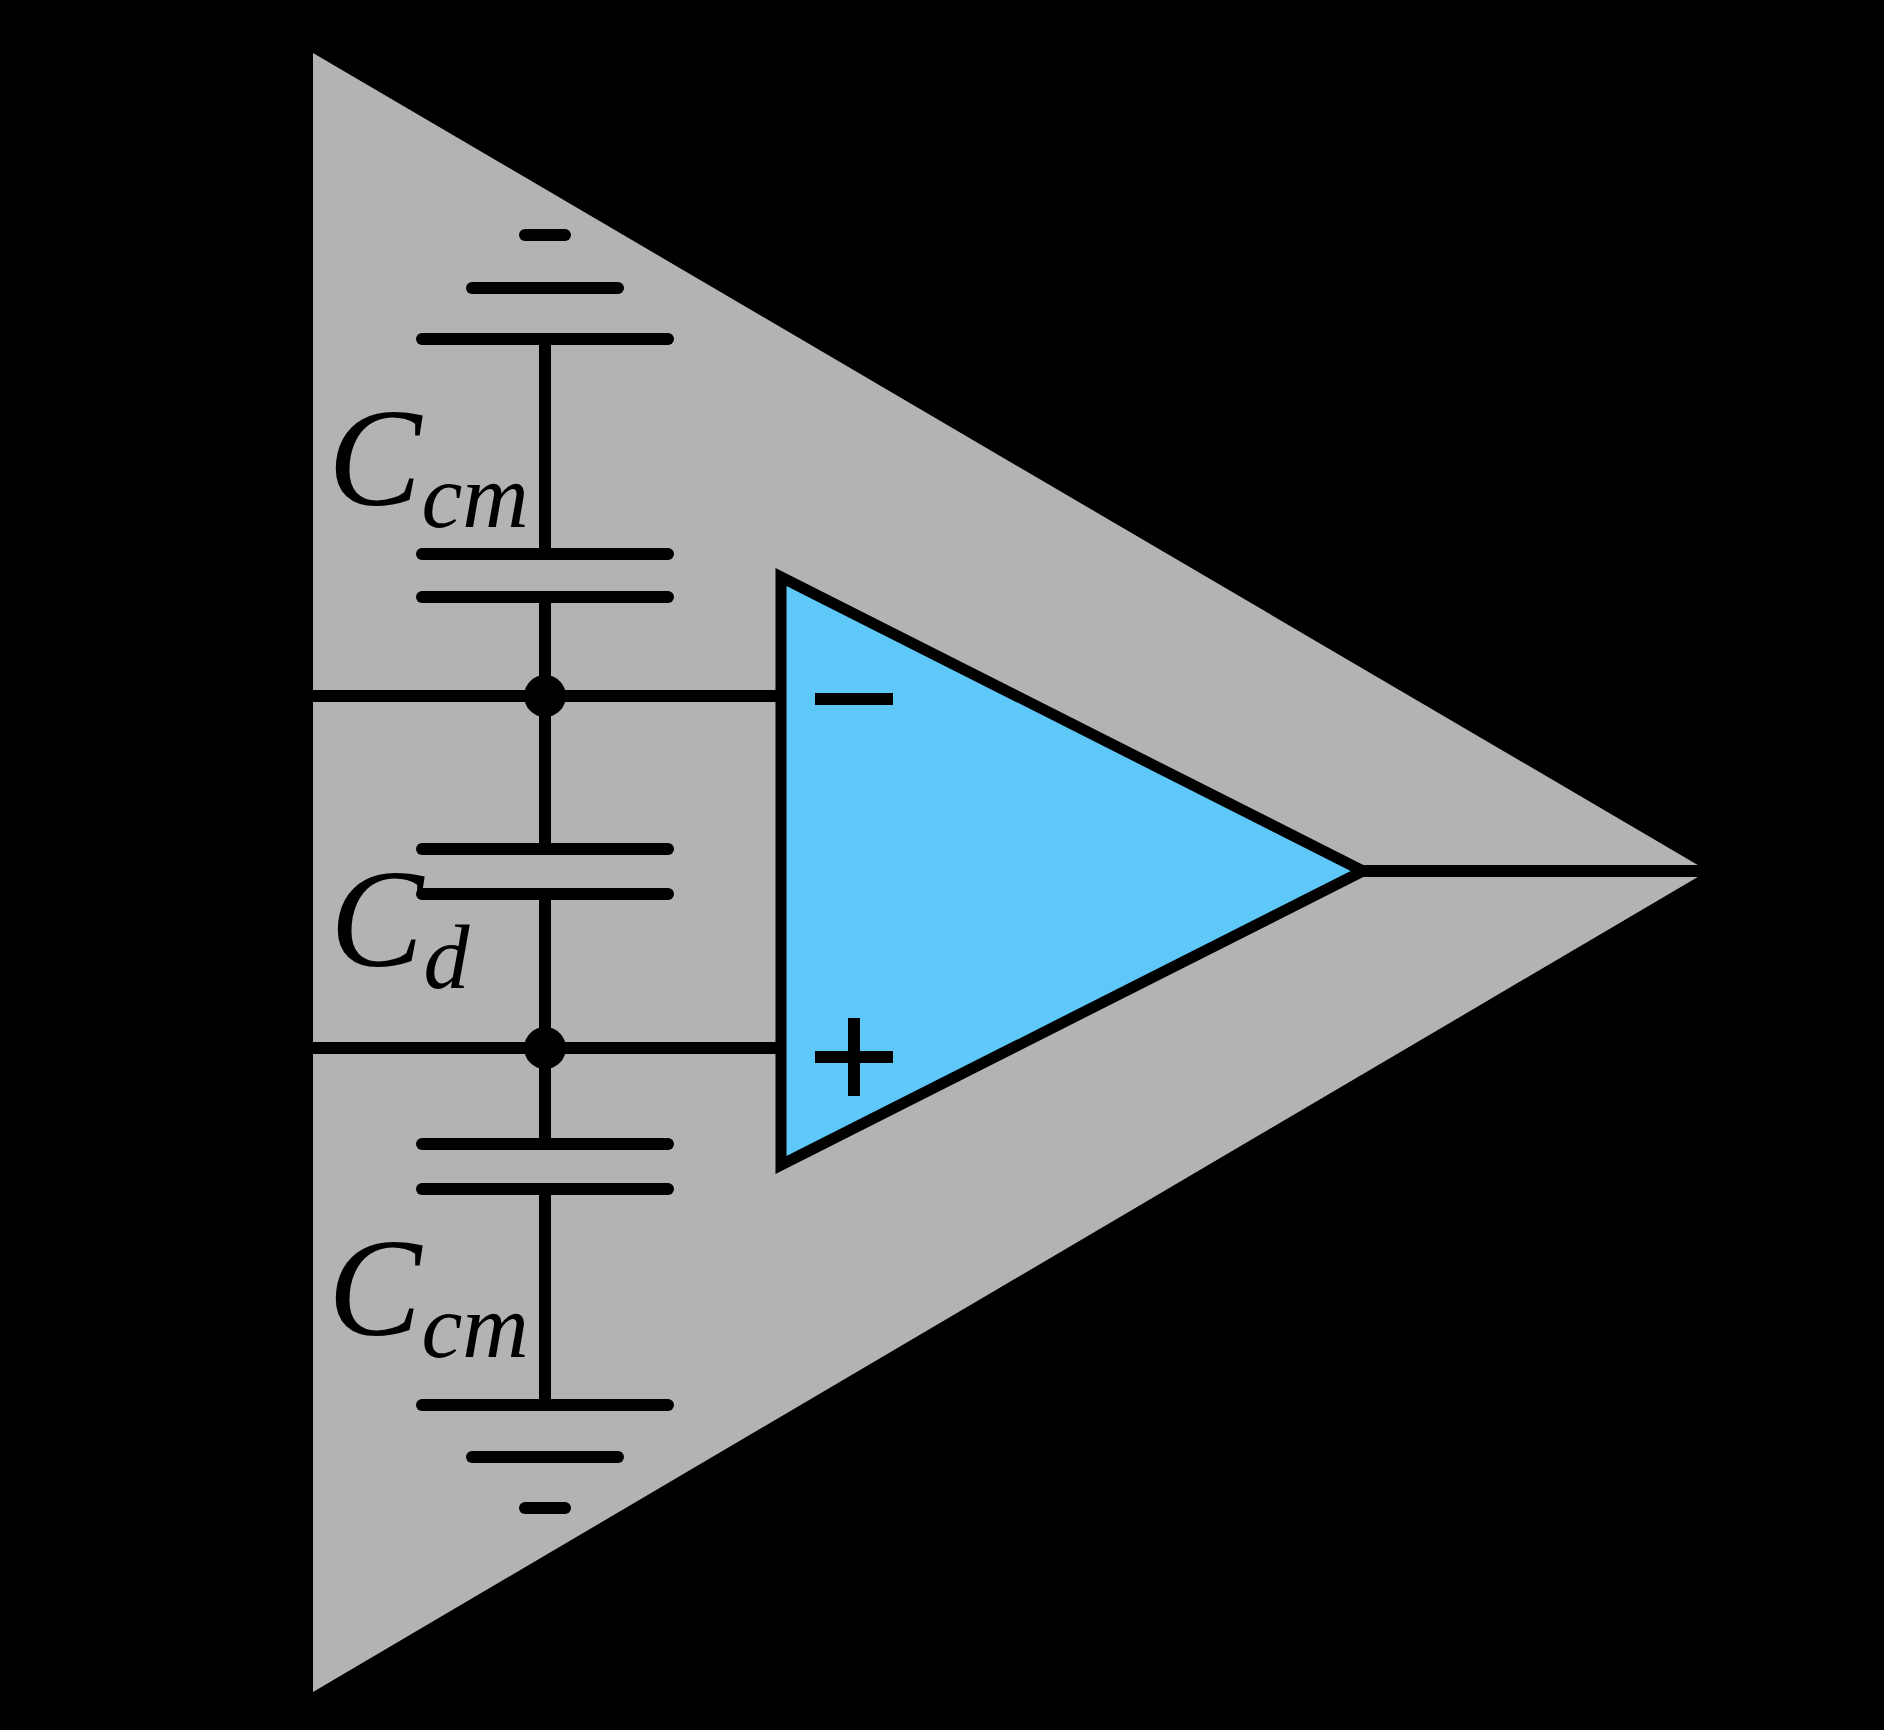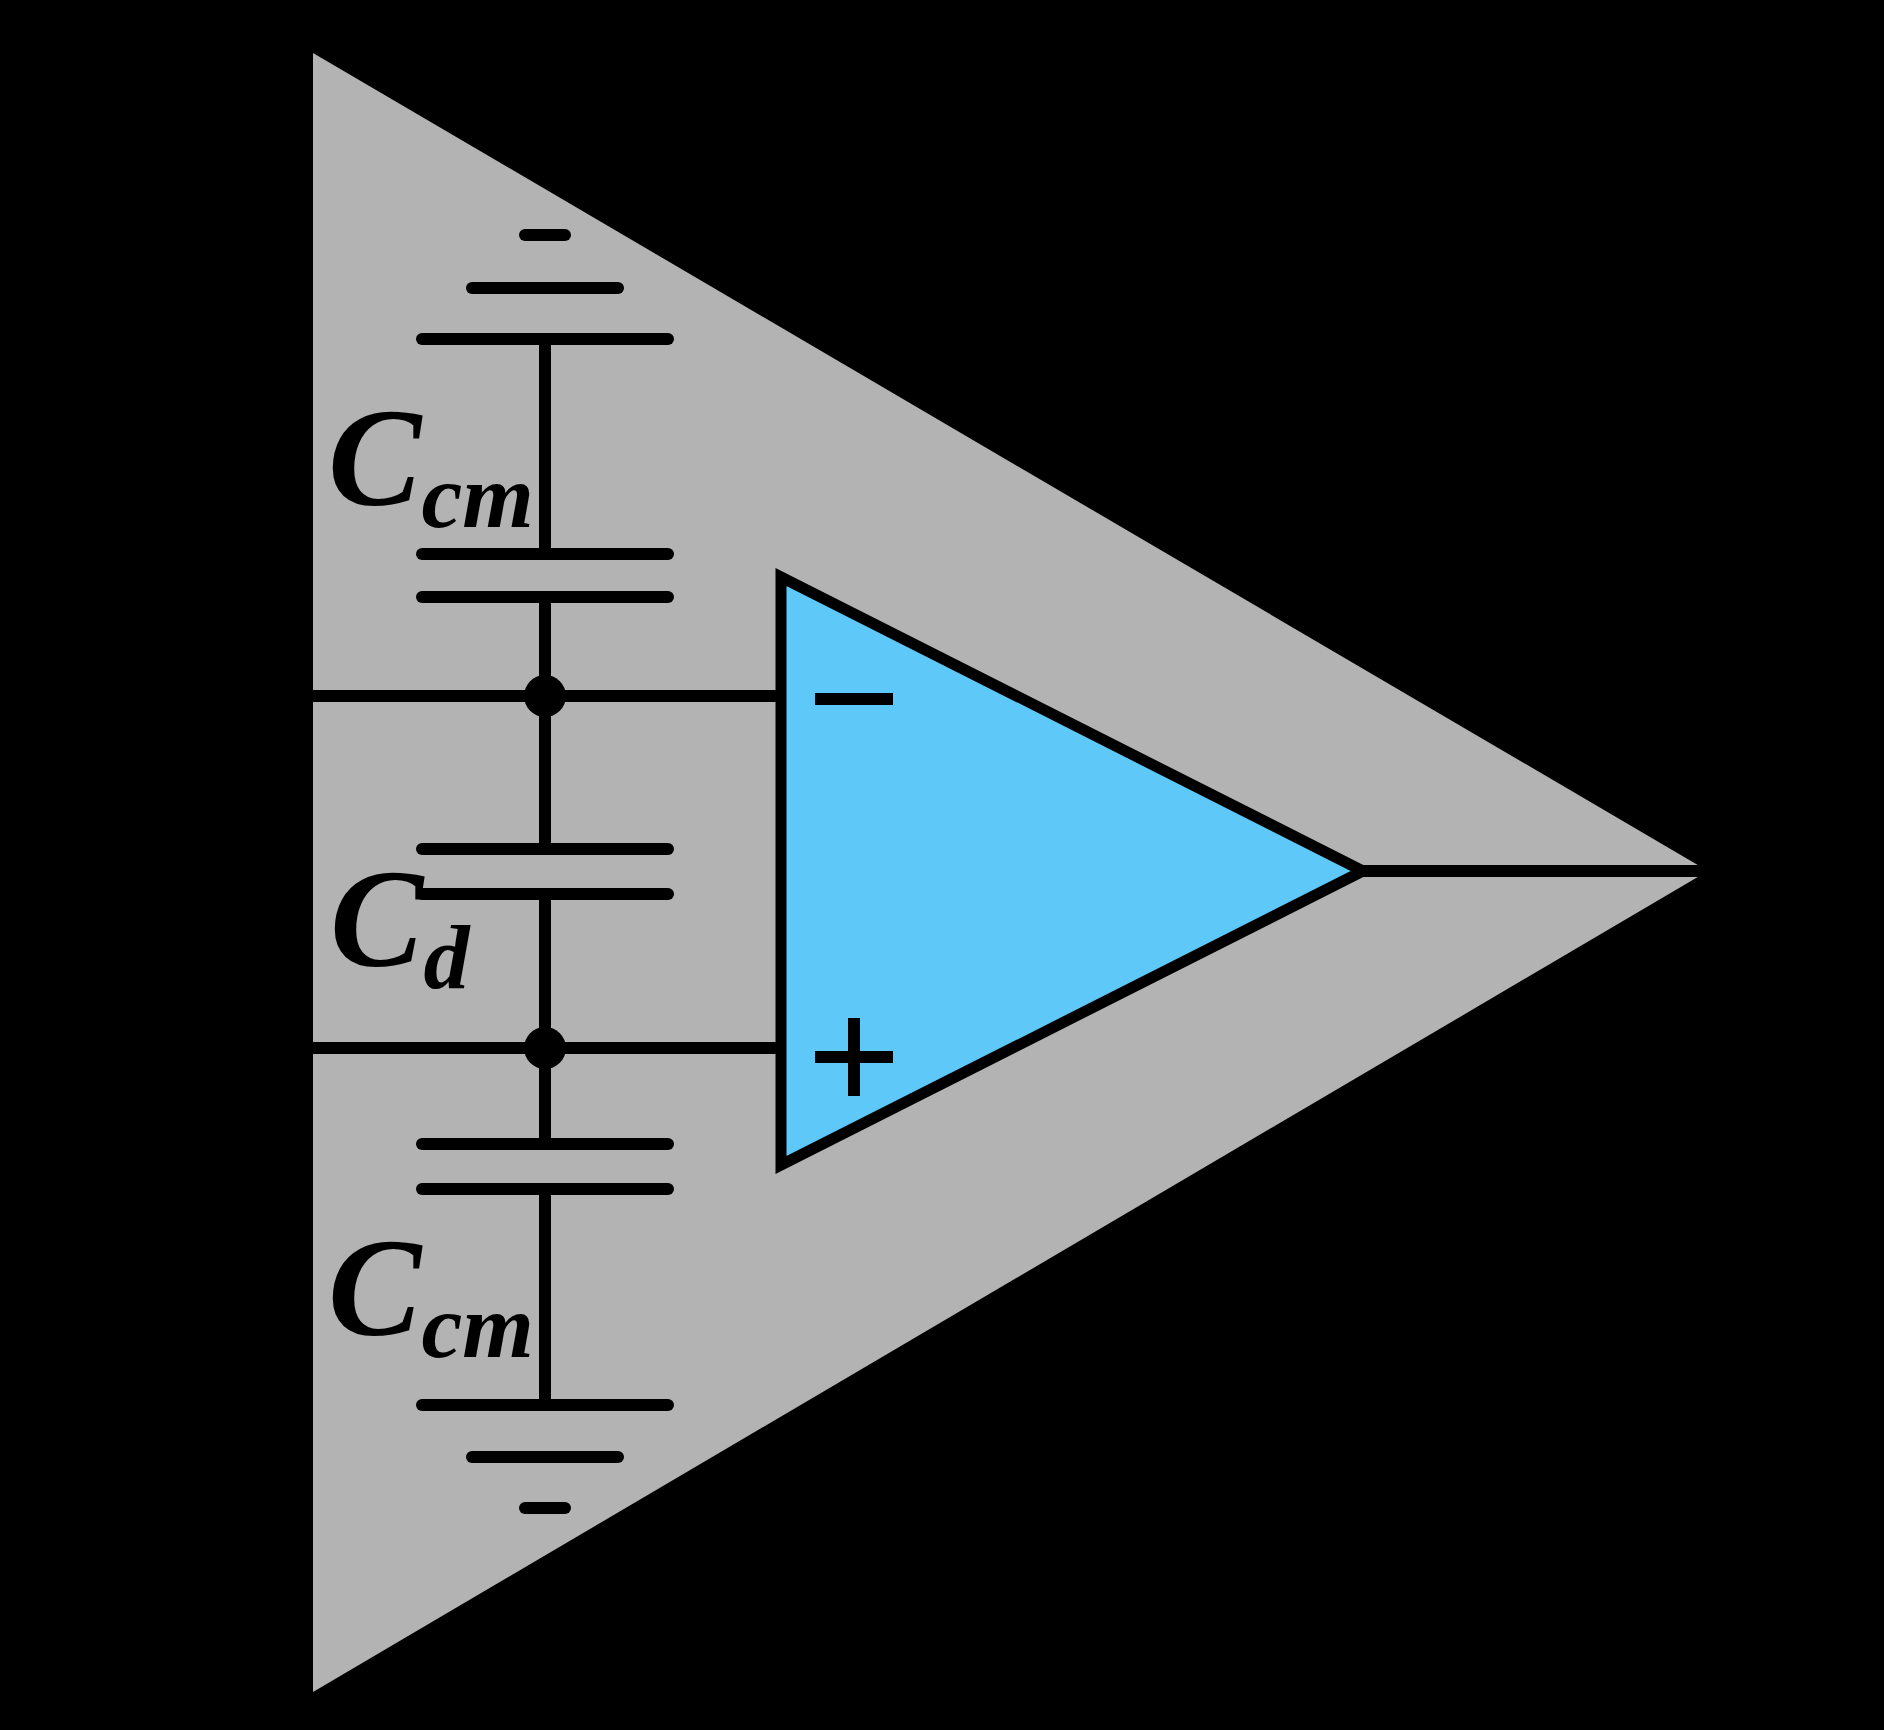--- a/index.html
+++ b/index.html
@@ -1,16 +1,16 @@
 <!DOCTYPE html>
 <html><head>
 <meta charset="utf-8">
 <style>
   html, body { margin: 0; padding: 0; background: #000; }
-  .stage { position: relative; width: 1884px; height: 1730px; font-weight: bold; }
+  .stage { position: relative; width: 1884px; height: 1730px; }
   svg { display: block; }
   .wire line { stroke: #000; stroke-width: 12; }
   .round line { stroke-linecap: round; }
   .dot { fill: #000; stroke: none; }
   .opamp { stroke: #000; stroke-width: 11; stroke-linejoin: miter; }
   .sym line { stroke: #000; stroke-width: 12; }
   text.lbl {
     font-family: "Liberation Serif", "DejaVu Serif", serif;
     font-style: italic;
     font-size: 140px;

